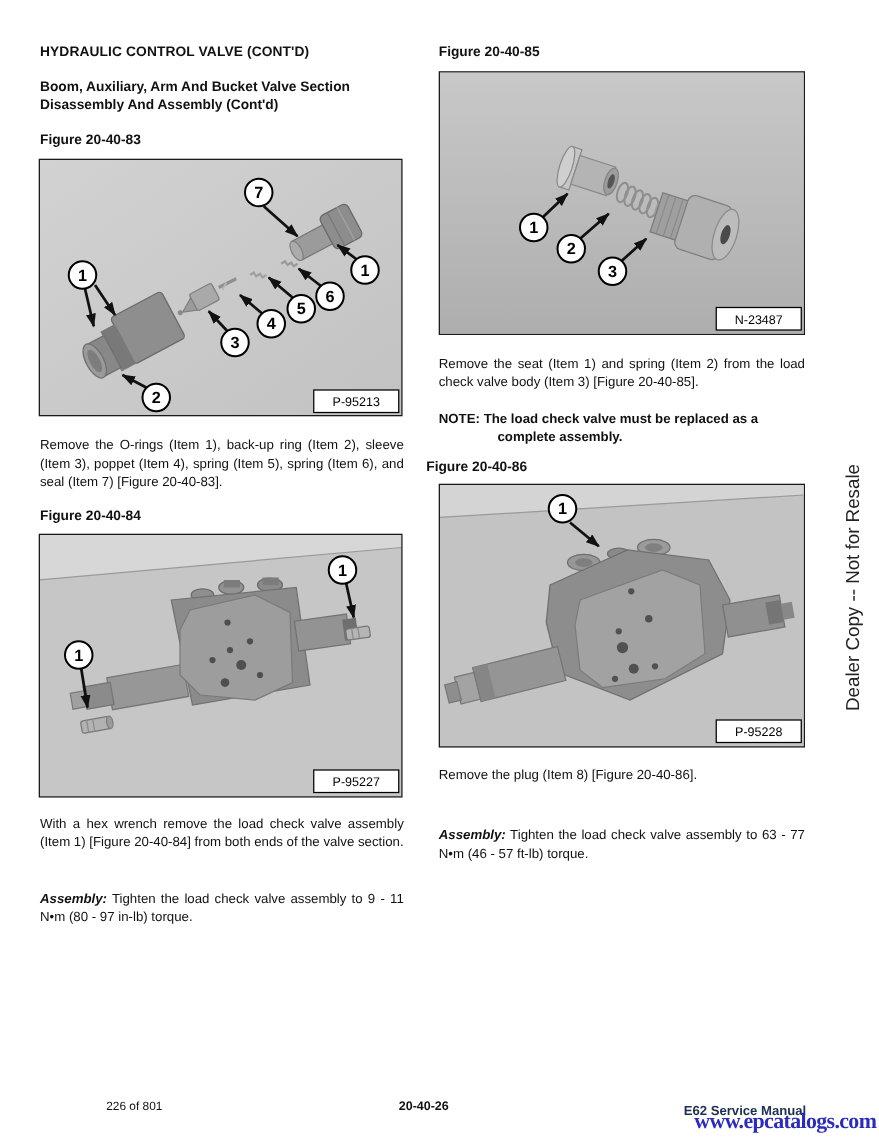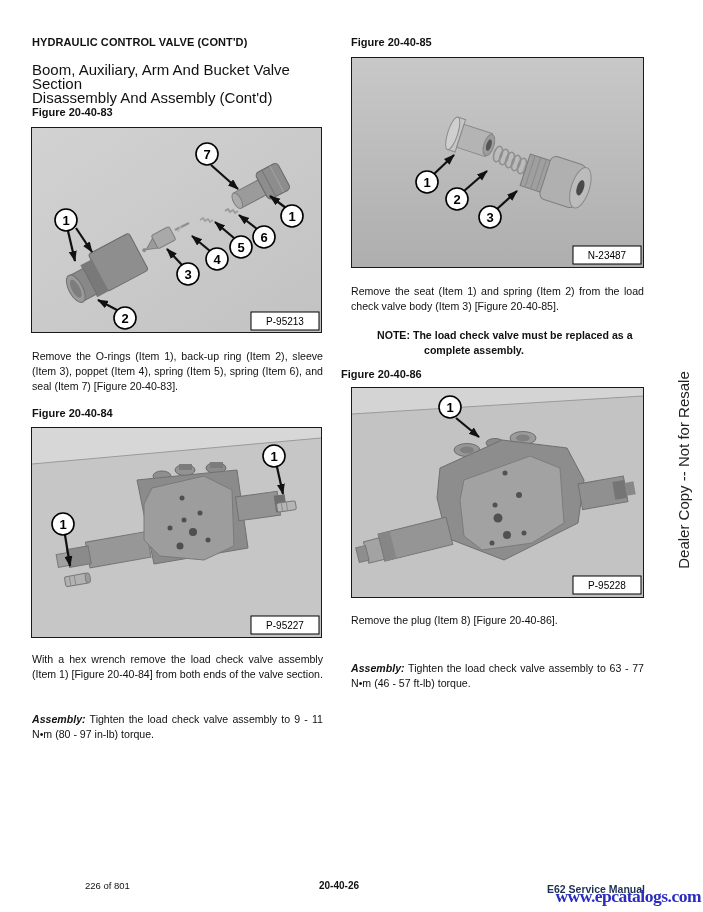--- a/index.html
+++ b/index.html
@@ -1,20 +1,20 @@
 <!DOCTYPE html>
 <html><head>
 <meta charset="utf-8">
 <style>
   * { margin:0; padding:0; box-sizing:border-box; }
   html,body { width:703px; height:912px; }
   body { background:#ffffff; font-family:"Liberation Sans", sans-serif; color:#111; position:relative; overflow:hidden; }
   .abs { position:absolute; }
   .h1 { font-size:11px; font-weight:bold; letter-spacing:.1px; }
-  .h2 { font-size:15px; font-weight:normal; white-space:pre-line; line-height:14px; }
+  .h2 { font-size:11px; font-weight:bold; white-space:pre-line; line-height:14px; }
   .figlabel { font-size:11px; font-weight:bold; }
   .body-p { font-size:10.6px; line-height:15px; text-align:justify; }
   .body-p .ref { font-weight:normal; }
   .asm-label { font-weight:bold; font-style:italic; }
   .note-p { font-size:10.6px; line-height:15px; font-weight:bold; padding-left:47px; text-indent:-47px; }
   .figbox { border:1px solid #1a1a1a; background:#c9c9c9; }
   svg { display:block; }
   svg text { font-family:"Liberation Sans", sans-serif; }
   .callout-num { font-size:13px; font-weight:bold; fill:#000; }
   .plabel-text { font-size:10px; fill:#000; }
@@ -258,21 +258,21 @@
       <rect x="221" y="188" width="68" height="18" fill="#fff" stroke="#000"></rect>
       <text x="255" y="201" text-anchor="middle" class="plabel-text">N-23487</text>
     </g>
   </svg>
 </div>
 
 <p class="abs body-p" style="left:351px; top:284px; width:293px;">
   <span>Remove the seat (Item 1) and spring (Item 2) from the load check valve body (Item 3) </span><span class="ref">[Figure 20-40-85]</span><span>.</span>
 </p>
 
-<p class="abs note-p" style="left:351px; top:328px; width:293px;margin-left:26px;">
+<p class="abs note-p" style="left:351px; top:328px; width:293px;">
   <span>NOTE:</span><span> The load check valve must be replaced as a complete assembly.</span>
 </p>
 
 <div class="abs figlabel" style="left:341px; top:368px;">Figure 20-40-86</div>
 
 <div class="abs figbox" style="left:351px; top:387px; width:293px; height:211px;">
   <svg width="291" height="209" viewBox="0 0 291 209">
     <defs>
       <marker id="ah86" markerWidth="12" markerHeight="9" refX="10" refY="4" orient="auto" markerUnits="userSpaceOnUse">
           <path d="M0,0 L11,4 L0,8 z" fill="#111"></path>

